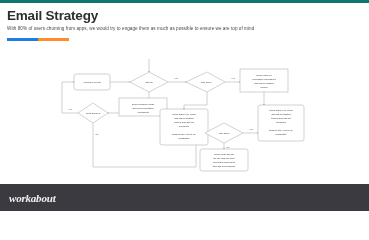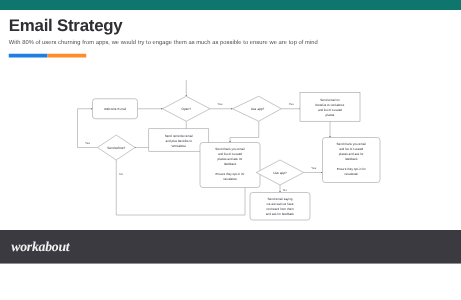--- a/index.html
+++ b/index.html
@@ -1,20 +1,20 @@
 <!DOCTYPE html>
 <html><head>
 <meta charset="utf-8">
 <style>
   html,body{margin:0;padding:0;background:#ffffff;}
   body{width:369px;height:211px;overflow:hidden;
        font-family:"Liberation Sans","DejaVu Sans",sans-serif;}
 
   .slide{position:relative;width:369px;height:211px;background:#fff;
-         box-sizing:border-box;border-top:8px solid #0f766e;overflow:hidden;}
+         box-sizing:border-box;border-top:3px solid #0f766e;overflow:hidden;}
 
   .header{position:absolute;left:7px;top:6px;right:8px;}
   .title{font-size:13.5px;font-weight:700;color:#2f2f33;letter-spacing:-0.2px;
          line-height:1.05;margin:0;}
   .subtitle{font-size:4.6px;color:#4a4a52;margin:2.5px 0 0 0;line-height:1.2;
             letter-spacing:0.05px;}
   .accent{position:absolute;left:7px;top:35px;display:flex;height:2.6px;}
   .accent .seg{height:100%;}
   .accent .seg.blue{width:31px;background:#1f7fe0;}
   .accent .seg.orange{width:31px;background:#ff8c2b;}

